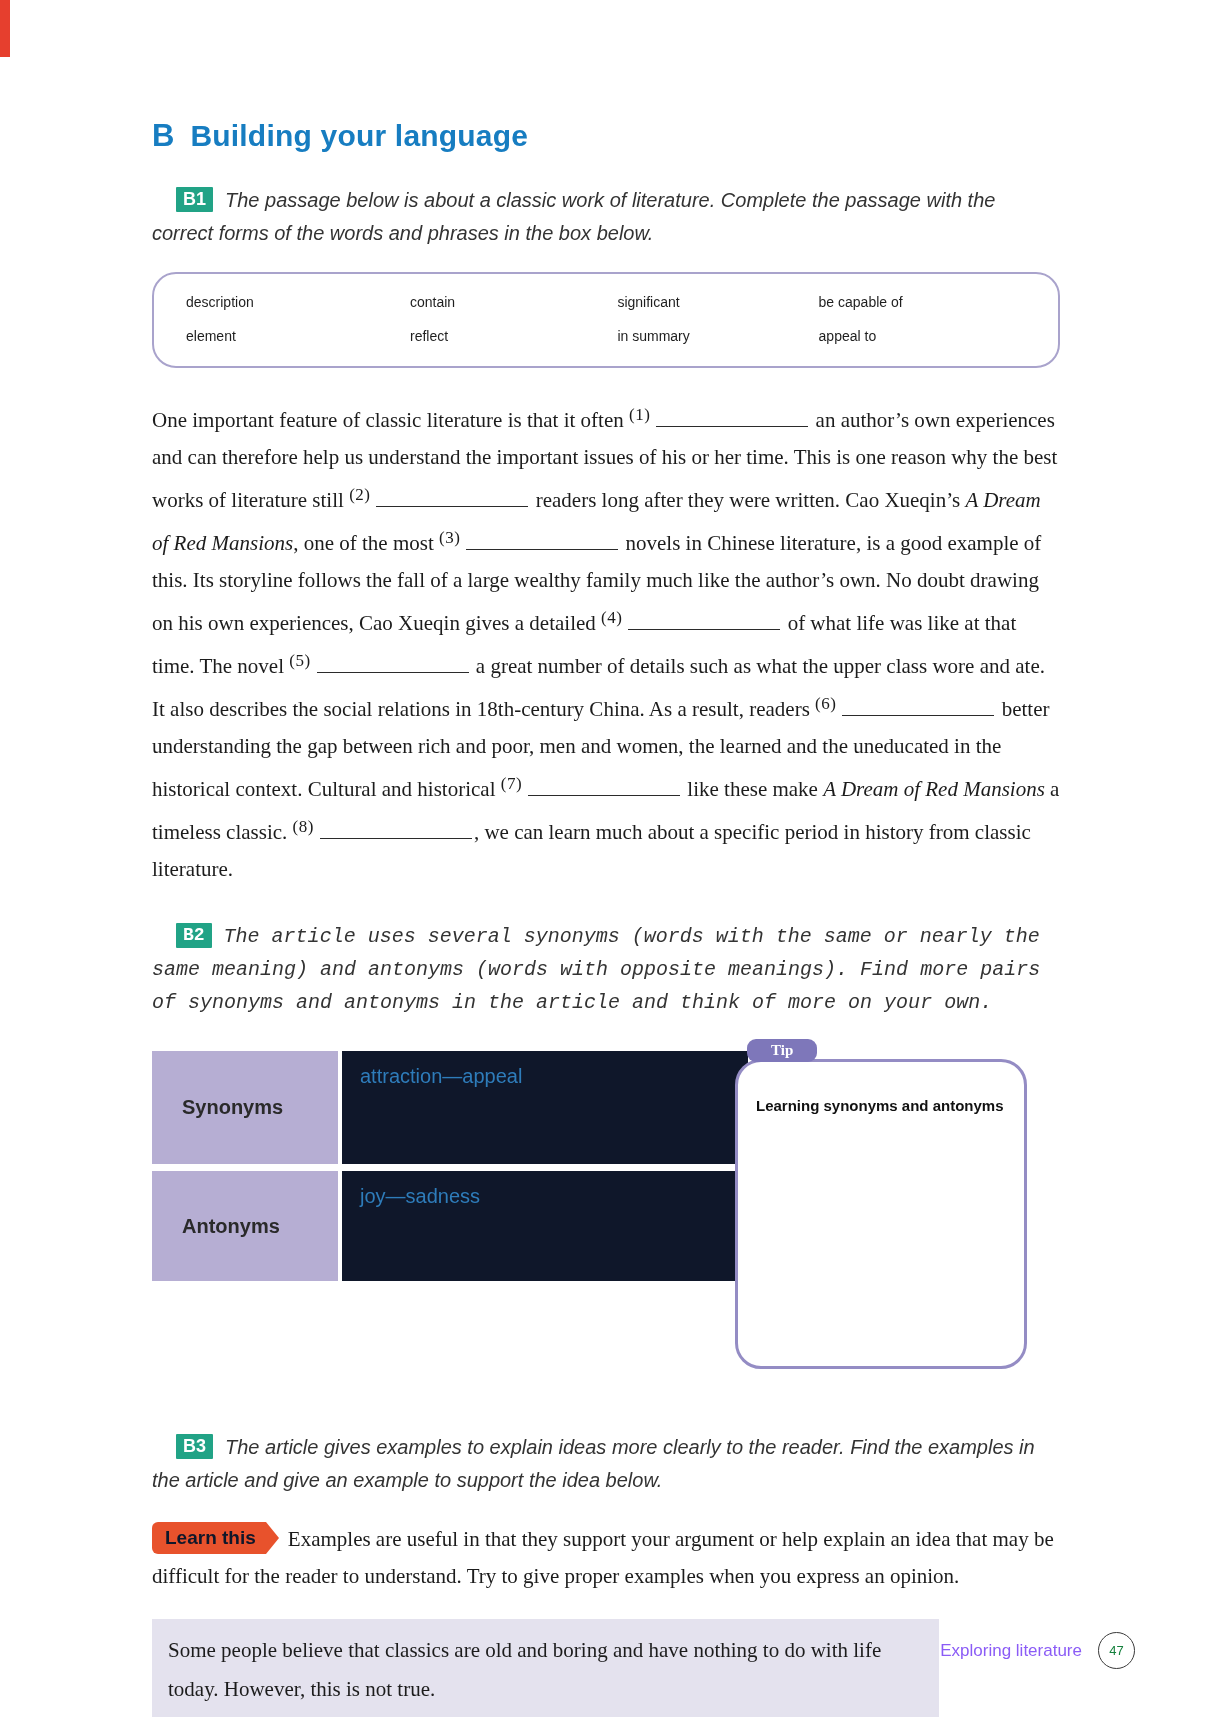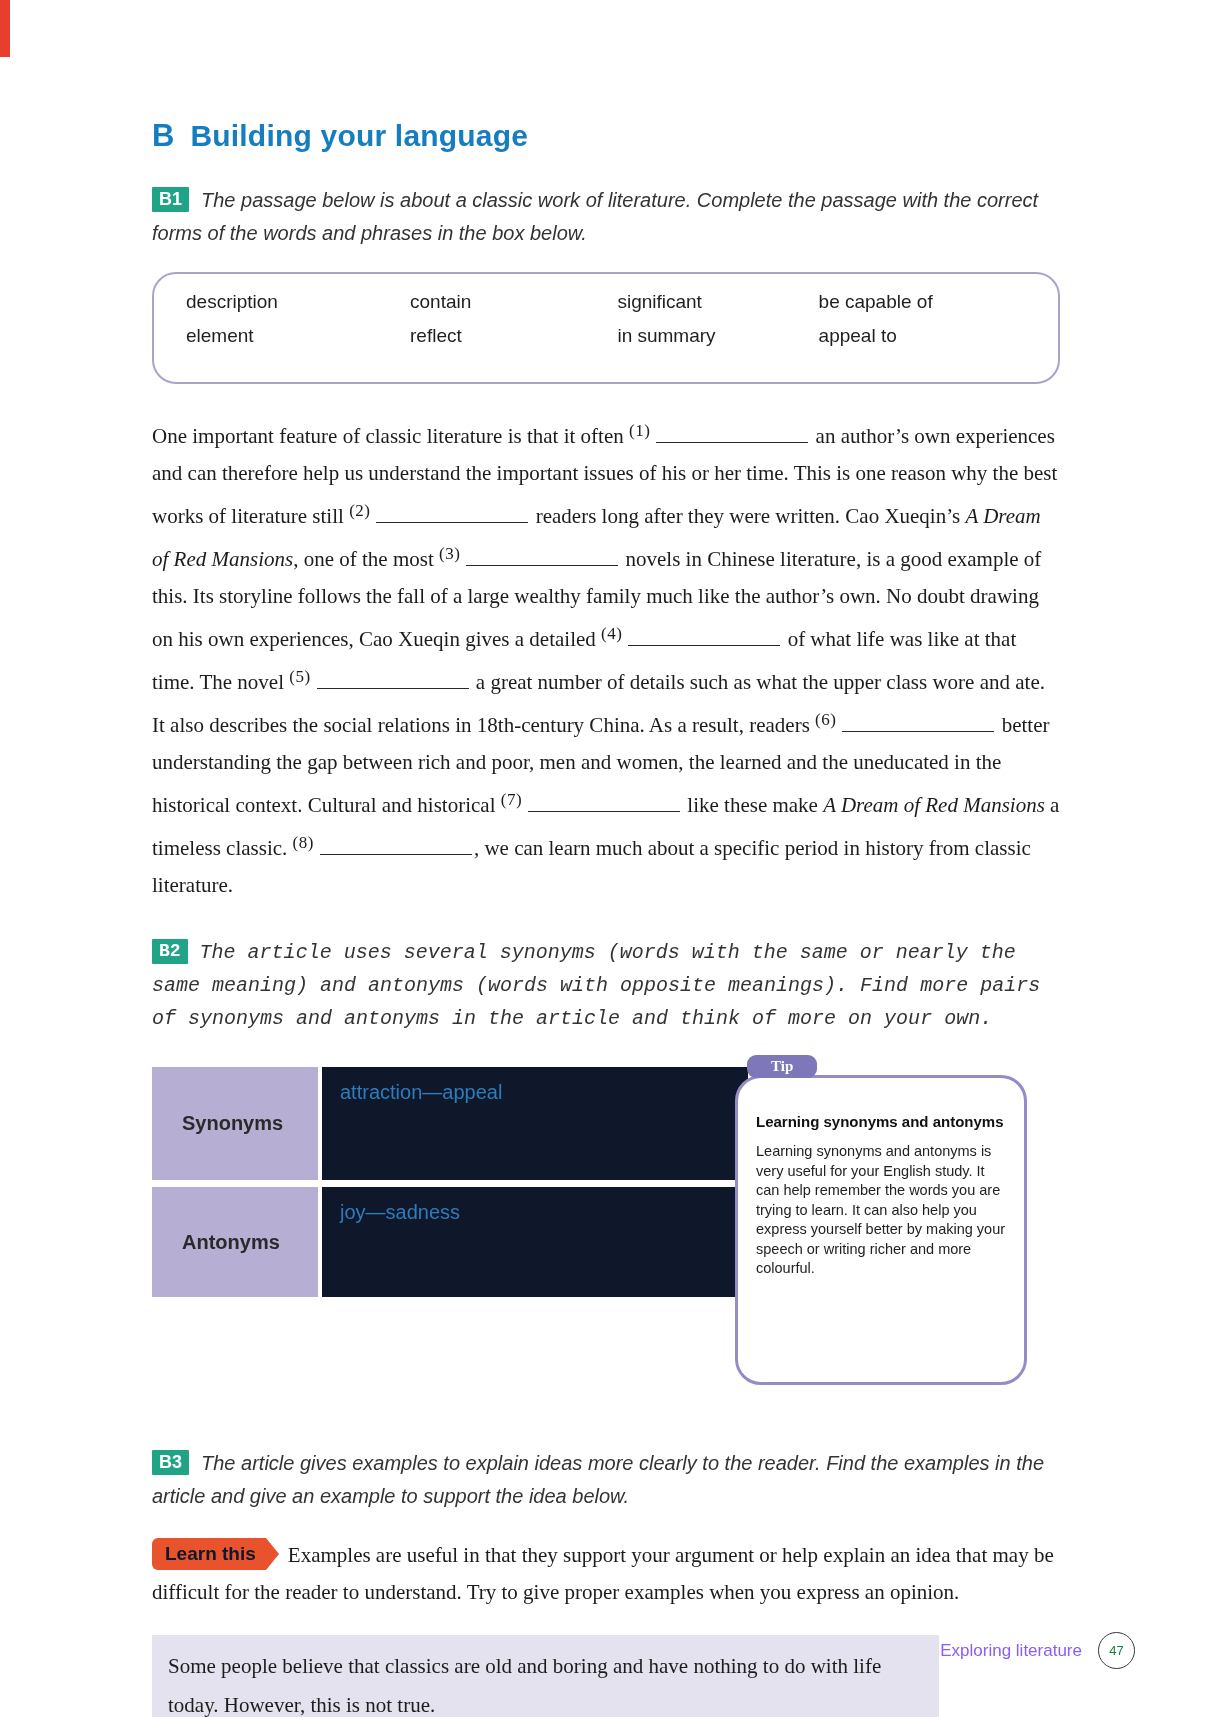--- a/index.html
+++ b/index.html
@@ -10,41 +10,41 @@
 
   
   .sec-header{display:flex;align-items:baseline;gap:16px;color:#177dc1;font-weight:bold;}
   .sec-letter{font-size:31px;}
   .sec-title{font-size:30px;letter-spacing:.2px;}
 
   
   .ex-para{margin-top:26px;font-size:20px;line-height:33px;color:#333;font-style:italic;}
   .badge{display:inline-block;background:#21a386;color:#fff;font-style:normal;font-weight:bold;
          font-size:18px;line-height:25px;padding:0 7px;margin-right:12px;border-radius:1px;
-         transform:translateY(-2px);}
+         transform:translateY(-2px);margin-left:24px;}
 
   
-  .word-box{margin-top:22px;border:2px solid #a9a3cc;border-radius:24px;padding:14px 32px 32px 32px;
+  .word-box{margin-top:22px;border:2px solid #a9a3cc;border-radius:24px;padding:14px 32px 16px 32px;
             display:grid;grid-template-columns:1.08fr 1fr .97fr 1fr;row-gap:6px;
-            font-size:19px;font-style:normal;color:#1f1f1f;}
+            font-size:14px;font-style:normal;color:#1f1f1f;}
   .word-box span{line-height:28px;}
 
   
   .passage{margin-top:28px;font-family:"Liberation Serif",serif;font-size:21px;line-height:37px;
            color:#1c1c1c;text-align:left;}
   .passage i{font-style:italic;}
   .bnum{font-size:17px;vertical-align:7px;letter-spacing:.5px;}
   .bline{display:inline-block;width:152px;border-bottom:1.7px solid #2b2b2b;height:14px;
          margin-left:6px;margin-right:2px;}
 
   
   .b2-area{position:relative;margin-top:14px;height:352px;}
   .syn-table{position:absolute;left:0;top:12px;width:596px;}
   .syn-row{display:flex;margin-bottom:7px;}
-  .syn-label{width:166px;background:#b6aed3;display:flex;align-items:center;
+  .syn-label{width:186px;background:#b6aed3;display:flex;align-items:center;
              padding-left:30px;box-sizing:border-box;font-weight:bold;font-size:20px;color:#2a2a2a;}
   .syn-answer{flex:1;background:#0f172a;margin-left:4px;padding:14px 0 0 18px;box-sizing:border-box;
               color:#2e7cba;font-size:20px;}
   .syn-row.r0{height:113px;}
   .syn-row.r1{height:110px;}
 
   .tip-box{position:absolute;left:583px;top:20px;width:292px;height:310px;background:#fff;
            border:3px solid #948cc4;border-radius:26px;padding:34px 14px 0 18px;box-sizing:border-box;}
   .tip-tab{position:absolute;left:595px;top:0;background:#7e77ba;color:#fff;
            font-family:"Liberation Serif",serif;font-weight:bold;font-size:15px;
@@ -107,21 +107,20 @@
             <div class="syn-answer">attraction—appeal</div>
           </div>
           <div class="syn-row r1">
             <div class="syn-label">Antonyms</div>
             <div class="syn-answer">joy—sadness</div>
           </div>
         </div>
       <div class="tip-tab">Tip</div>
       <div class="tip-box">
         <div class="tip-heading">Learning synonyms and antonyms</div>
-        <div class="tip-body">Learning synonyms and antonyms is very useful for your English study. It can help remember the words you are trying to learn. It can also help you express yourself better by making your speech or writing richer and more colourful.</div>
       </div>
     </div>
 
     <p class="ex-para" style="margin-top:40px;"><span class="badge">B3</span><span>The article gives examples to explain ideas more clearly to the reader. Find the examples in the article and give an example to support the idea below.</span></p>
 
     <div class="learn-block"><span class="learn-badge">Learn this</span><span>Examples are useful in that they support your argument or help explain an idea that may be difficult for the reader to understand. Try to give proper examples when you express an opinion.</span></div>
 
     <div class="idea-box">Some people believe that classics are old and boring and have nothing to do with life today. However, this is not true.</div>
 
   </div>

